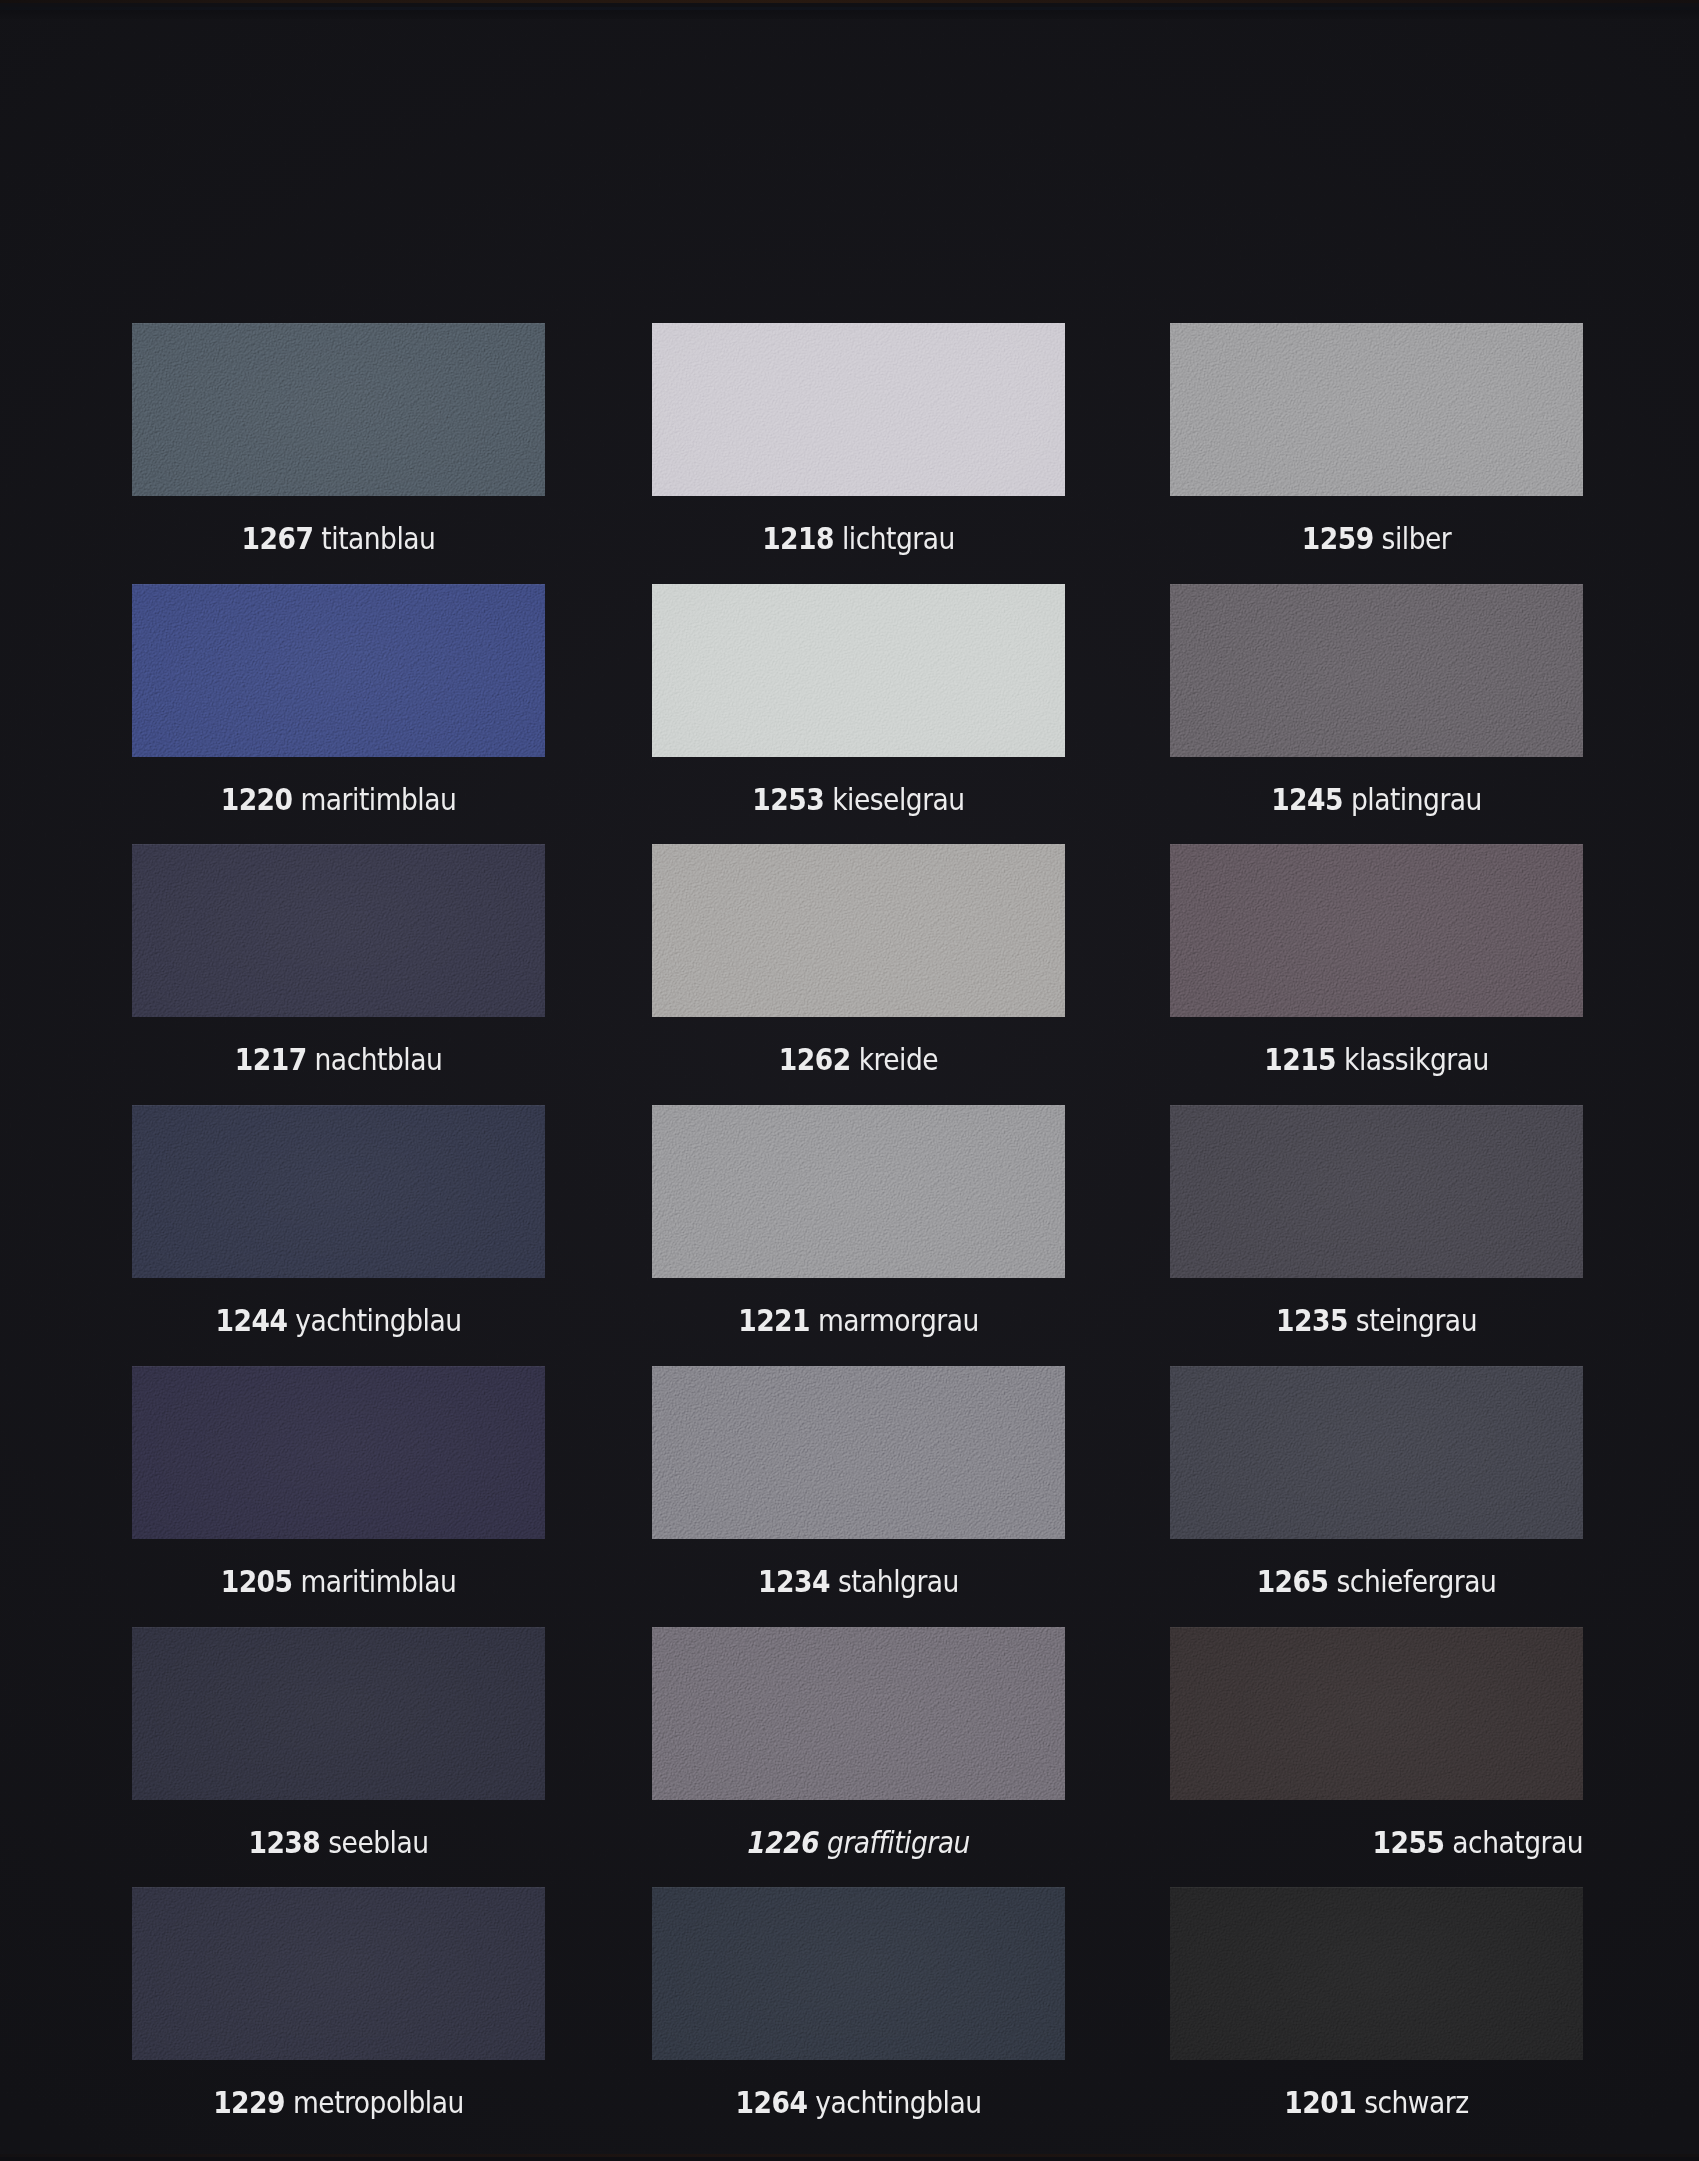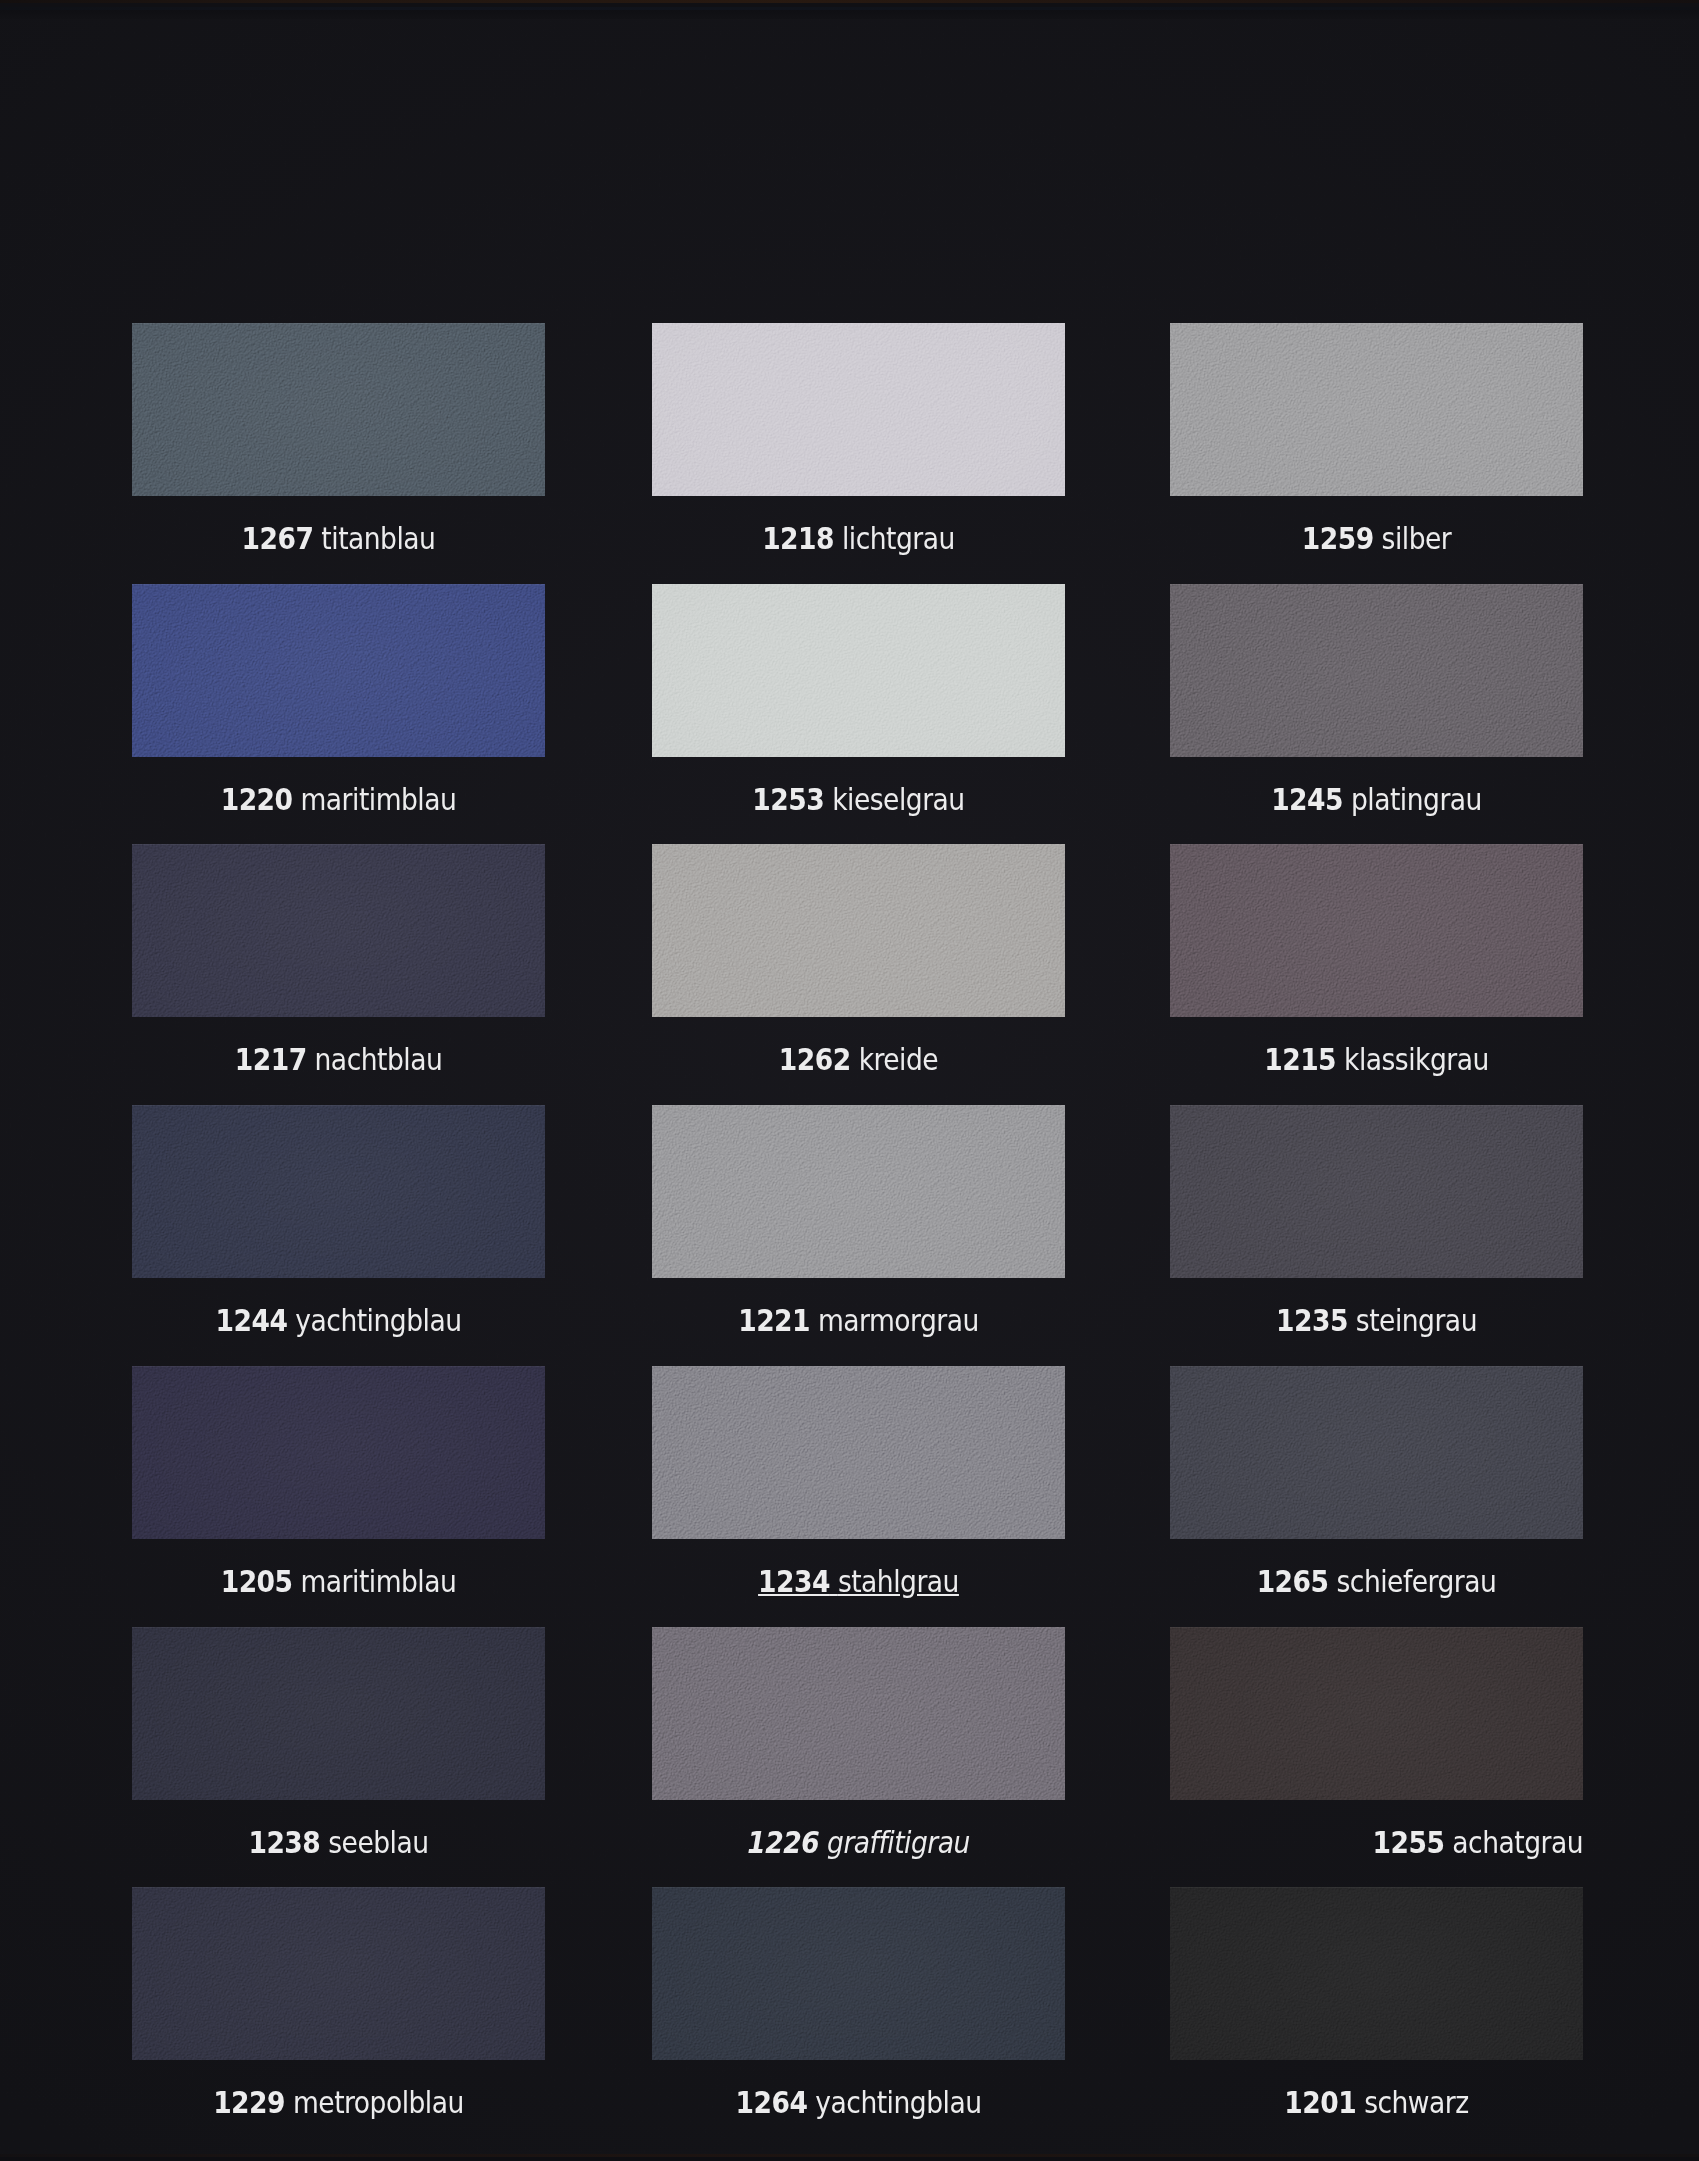--- a/index.html
+++ b/index.html
@@ -187,21 +187,21 @@
         <div class="lab" style="top: 202px;"><span class="n">1205</span> <span class="c">maritimblau</span></div>
       </div>
       <div class="cell" style="left: 652px; top: 1366px;">
         <div class="sw">
           <div class="swfill" style="background: rgb(135, 134, 141);"></div>
           <div class="swtex"></div>
           <div class="swmot"></div>
           <div class="swshade"></div>
           <div class="swtop"></div>
         </div>
-        <div class="lab" style="top: 202px; text-decoration: underline;"><span class="n">1234</span> <span class="c">stahlgrau</span></div>
+        <div class="lab" style="top: 202px;"><span class="n">1234</span> <span class="c">stahlgrau</span></div>
       </div>
       <div class="cell" style="left: 1170px; top: 1366px;">
         <div class="sw">
           <div class="swfill" style="background: rgb(67, 68, 78);"></div>
           <div class="swtex"></div>
           <div class="swmot"></div>
           <div class="swshade"></div>
           <div class="swtop"></div>
         </div>
         <div class="lab" style="top: 202px;"><span class="n">1265</span> <span class="c">schiefergrau</span></div>

